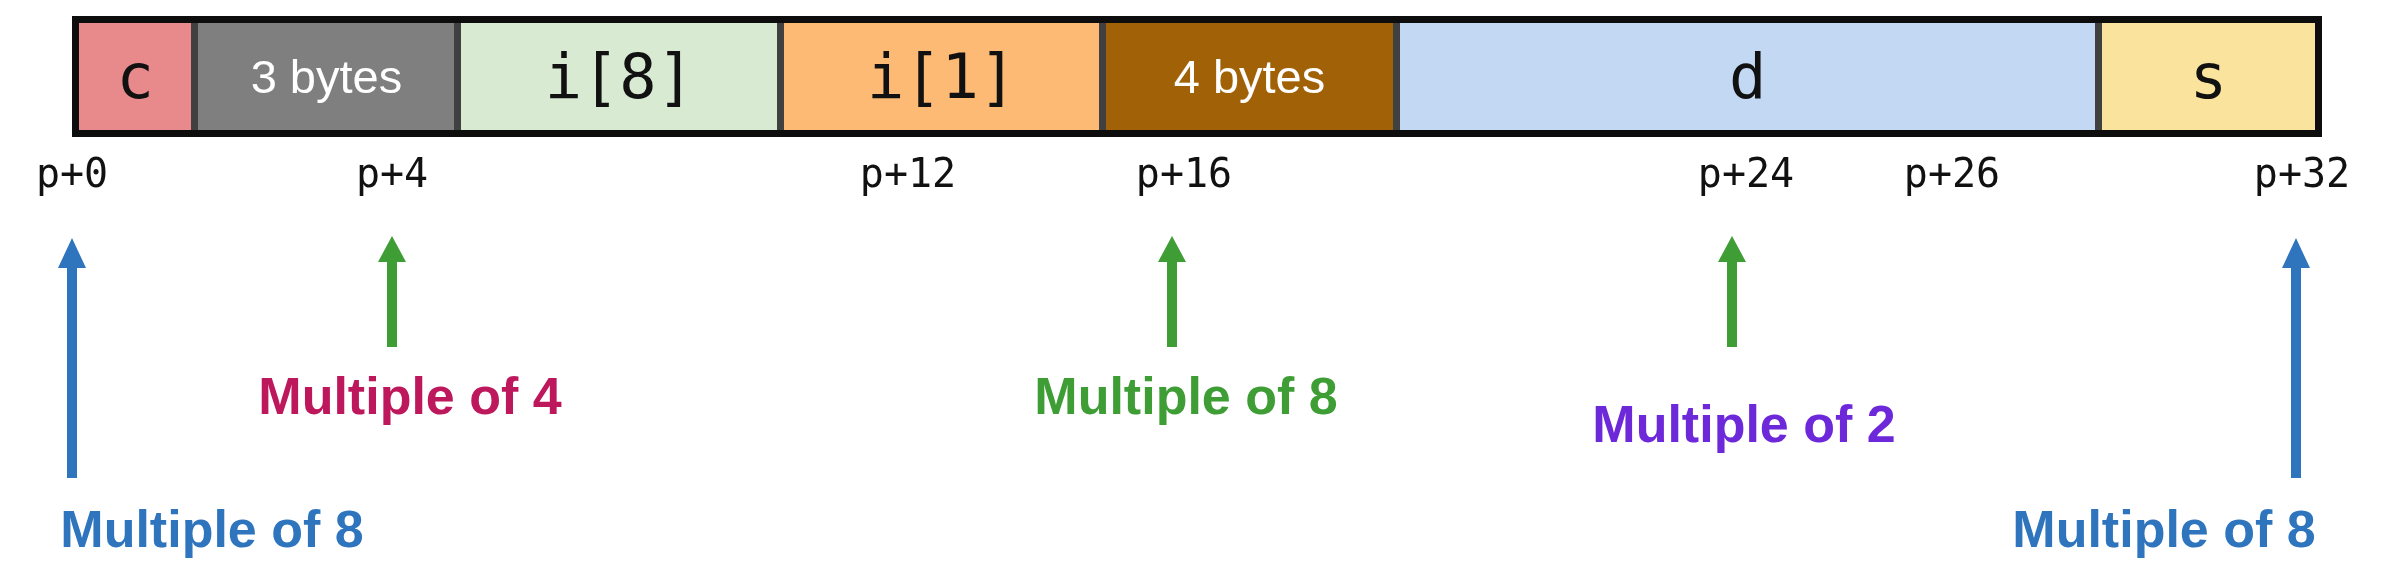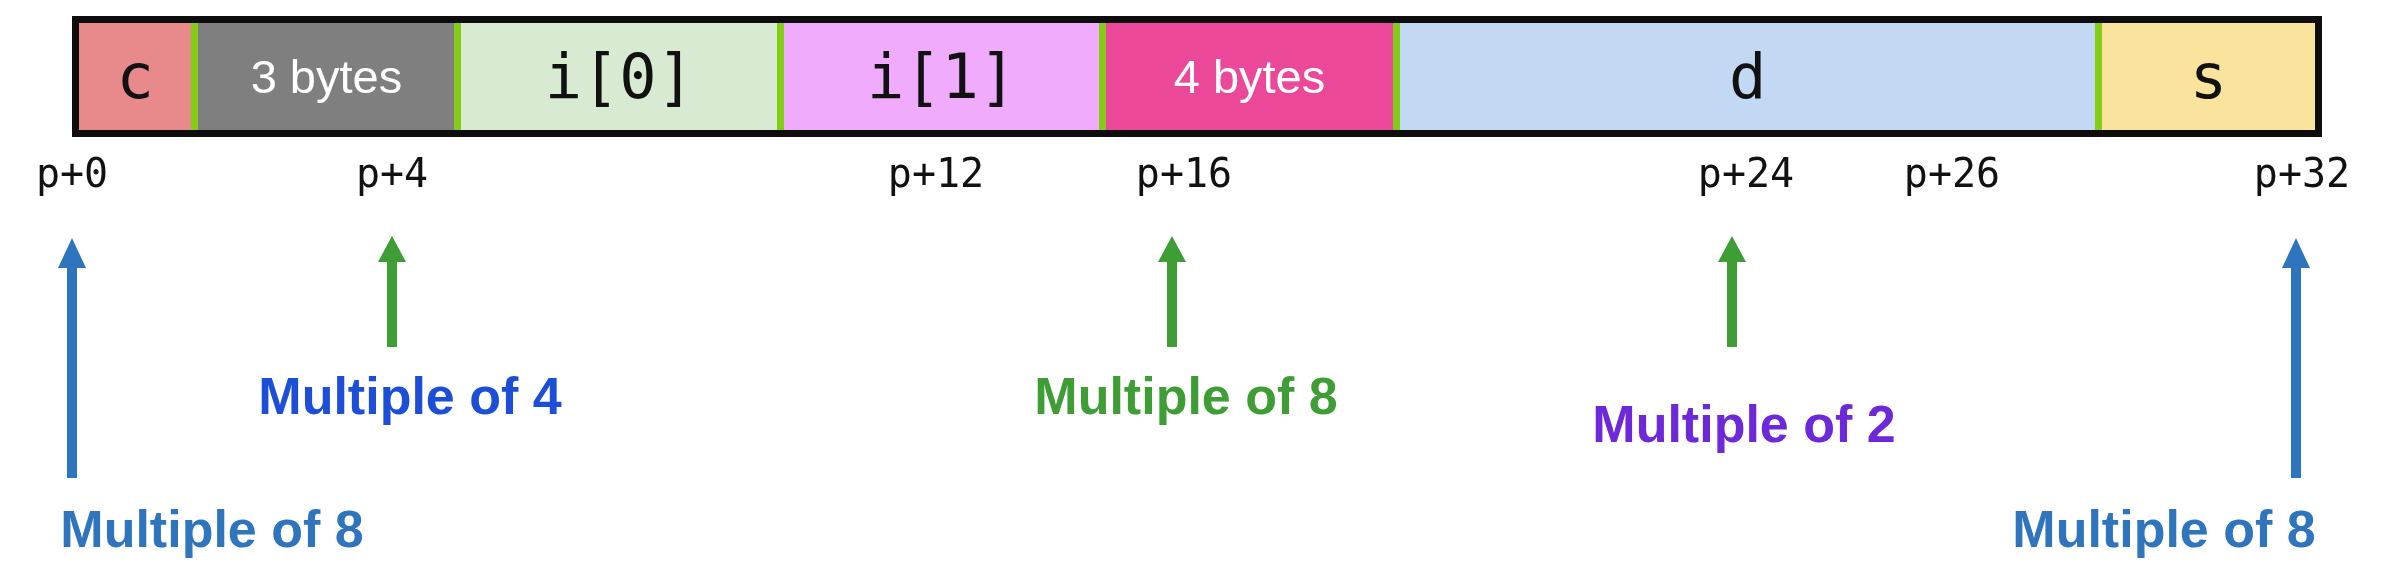--- a/index.html
+++ b/index.html
@@ -21,21 +21,21 @@
     display: flex;
     border: 7px solid #0d0d0d;
     box-sizing: border-box;
     background: #0d0d0d;
   }
   .cell {
     display: flex;
     align-items: center;
     justify-content: center;
     min-width: 0;
-    border-left: 7px solid #84cc16;
+    border-left: 7px solid #404040;
     box-sizing: border-box;
   }
   .cell:first-child { border-left: none; }
   .cell.field .cell-label {
     font-family: "DejaVu Sans Mono", monospace;
     font-size: 62px;
     line-height: 1;
     color: #111111;
   }
   .cell.padding .cell-label {
@@ -85,55 +85,55 @@
 
 <div class="canvas">
   <div class="bar" id="bar">
       <div class="cell field" style="flex-grow: 94; flex-basis: 0px; background: rgb(232, 137, 140);">
         <span class="cell-label" style="color: rgb(17, 17, 17);">c</span>
       </div>
       <div class="cell padding" style="flex-grow: 214; flex-basis: 0px; background: rgb(127, 127, 127);">
         <span class="cell-label" style="color: rgb(255, 255, 255);">3 bytes</span>
       </div>
       <div class="cell field" style="flex-grow: 264; flex-basis: 0px; background: rgb(217, 234, 211);">
-        <span class="cell-label" style="color: rgb(17, 17, 17);">i[0]</span>
+        <span class="cell-label" style="color: rgb(17, 17, 17);">i[8]</span>
       </div>
-      <div class="cell field" style="flex-grow: 263; flex-basis: 0px; background: #f0abfc;">
+      <div class="cell field" style="flex-grow: 263; flex-basis: 0px; background: #fdba74;">
         <span class="cell-label" style="color: rgb(17, 17, 17);">i[1]</span>
       </div>
-      <div class="cell padding" style="flex-grow: 240; flex-basis: 0px; background: #ec4899;">
+      <div class="cell padding" style="flex-grow: 240; flex-basis: 0px; background: #a16207;">
         <span class="cell-label" style="color: rgb(255, 255, 255);">4 bytes</span>
       </div>
       <div class="cell field" style="flex-grow: 581; flex-basis: 0px; background: rgb(195, 216, 242);">
         <span class="cell-label" style="color: rgb(17, 17, 17);">d</span>
       </div>
       <div class="cell field" style="flex-grow: 178; flex-basis: 0px; background: rgb(250, 228, 157);">
         <span class="cell-label" style="color: rgb(17, 17, 17);">s</span>
       </div>
     </div>
   <div id="offsets">
       <span class="offset" style="left: 72px;">p+0</span>
       <span class="offset" style="left: 392px;">p+4</span>
-      <span class="offset" style="left: 936px;">p+12</span>
+      <span class="offset" style="left: 908px;">p+12</span>
       <span class="offset" style="left: 1184px;">p+16</span>
       <span class="offset" style="left: 1702px; margin-left: 44px;">p+24</span>
       <span class="offset" style="left: 1952px;">p+26</span>
       <span class="offset" style="left: 2302px;">p+32</span>
     </div>
   <div id="annotations">
       <div class="arrow">
         <div class="arrow-head" style="left: 72px; top: 238px; border-bottom: 30px solid rgb(46, 117, 190);"></div>
         <div class="arrow-shaft" style="left: 72px; top: 264px; height: 214px; background: rgb(46, 117, 190);"></div>
       </div>
       <div class="note" style="left: 212px; top: 501px; color: rgb(46, 117, 190);">Multiple of 8</div>
       <div class="arrow">
         <div class="arrow-head" style="left: 392px; top: 236px; border-bottom: 26px solid rgb(62, 158, 53);"></div>
         <div class="arrow-shaft" style="left: 392px; top: 258px; height: 89px; background: rgb(62, 158, 53);"></div>
       </div>
-      <div class="note" style="left: 410px; top: 368px; color: #1d4ed8;">Multiple of 4</div>
+      <div class="note" style="left: 410px; top: 368px; color: #be185d;">Multiple of 4</div>
       <div class="arrow">
         <div class="arrow-head" style="left: 1172px; top: 236px; border-bottom: 26px solid rgb(62, 158, 53);"></div>
         <div class="arrow-shaft" style="left: 1172px; top: 258px; height: 89px; background: rgb(62, 158, 53);"></div>
       </div>
       <div class="note" style="left: 1186px; top: 368px; color: rgb(62, 158, 53);">Multiple of 8</div>
       <div class="arrow">
         <div class="arrow-head" style="left: 1732px; top: 236px; border-bottom: 26px solid rgb(62, 158, 53);"></div>
         <div class="arrow-shaft" style="left: 1732px; top: 258px; height: 89px; background: rgb(62, 158, 53);"></div>
       </div>
       <div class="note" style="left: 1744px; top: 368px; color: #6d28d9; margin-top: 28px;">Multiple of 2</div>

